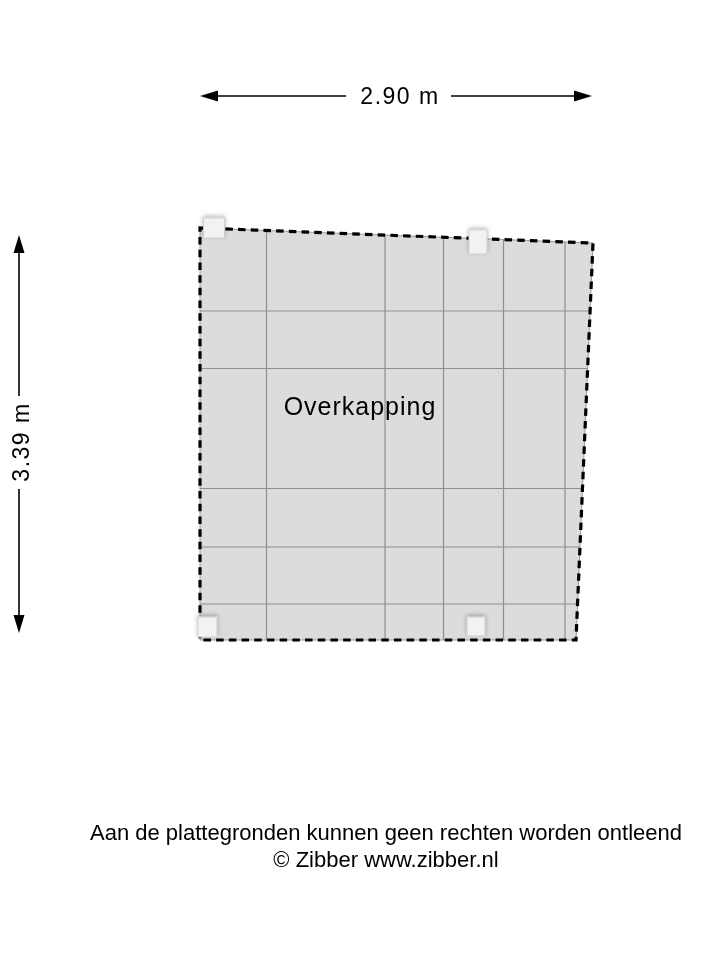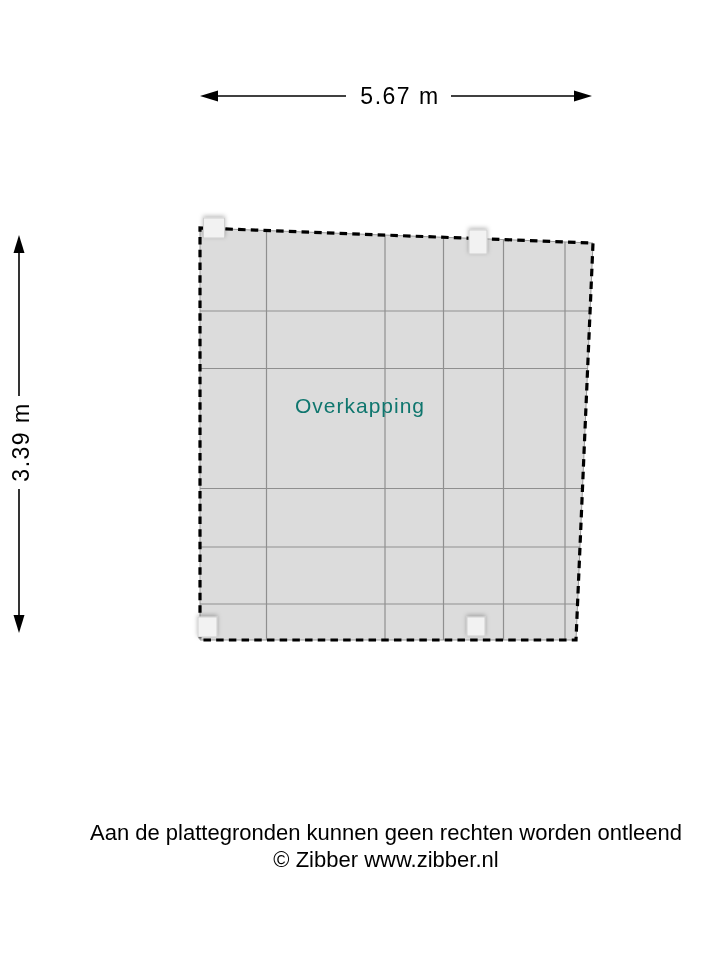--- a/index.html
+++ b/index.html
@@ -38,22 +38,22 @@
   .dim-label.vertical {
     left: 21px;
     top: 442px;
     transform: translate(-50%, -50%) rotate(-90deg);
   }
   .room-label {
     position: absolute;
     left: 360px;
     top: 406px;
     transform: translate(-50%, -50%);
-    color: #0f766e;
-    font-size: 21px;
+    color: #000000;
+    font-size: 25px;
     letter-spacing: 1px;
     white-space: nowrap;
   }
   .footer {
     position: absolute;
     left: 0;
     top: 819px;
     width: 720px;
     text-align: center;
     transform: translateX(26px);
@@ -112,21 +112,21 @@
     </g>
 
     <g stroke="#000000" stroke-width="1.6" fill="#000000">
       <line x1="19" y1="248" x2="19" y2="396"></line>
       <line x1="19" y1="489" x2="19" y2="620"></line>
       <polygon points="19,235 13.5,253 24.5,253" stroke="none"></polygon>
       <polygon points="19,633 13.5,615 24.5,615" stroke="none"></polygon>
     </g>
   </svg>
 
-  <div class="dim-label horizontal">5.67 m</div>
+  <div class="dim-label horizontal">2.90 m</div>
 
   <div class="dim-label vertical">3.39 m</div>
 
   <div class="room-label">Overkapping</div>
 
   <div class="footer">
     <div class="line">Aan de plattegronden kunnen geen rechten worden ontleend</div>
     <div class="line">© Zibber www.zibber.nl</div>
   </div>
 

